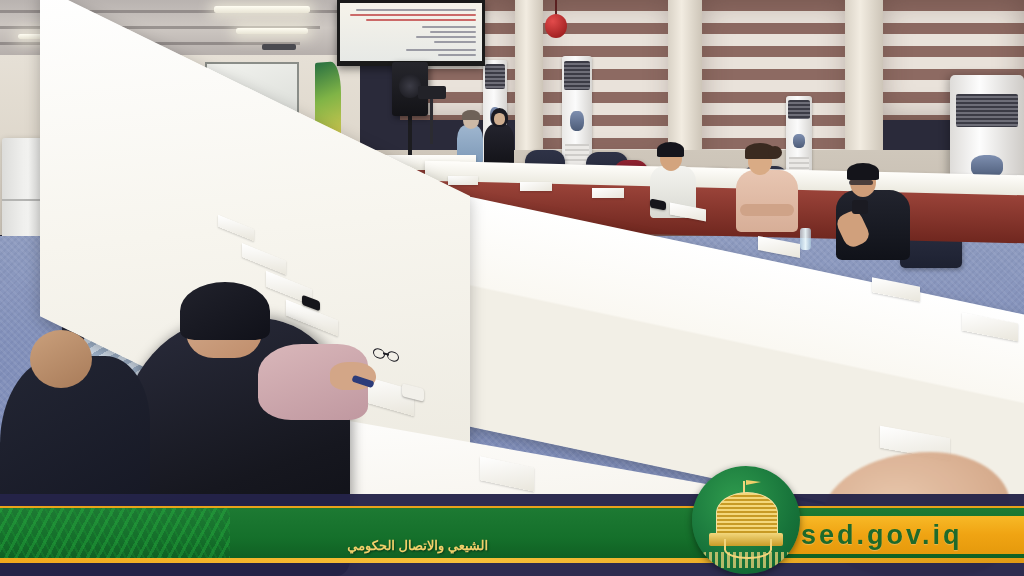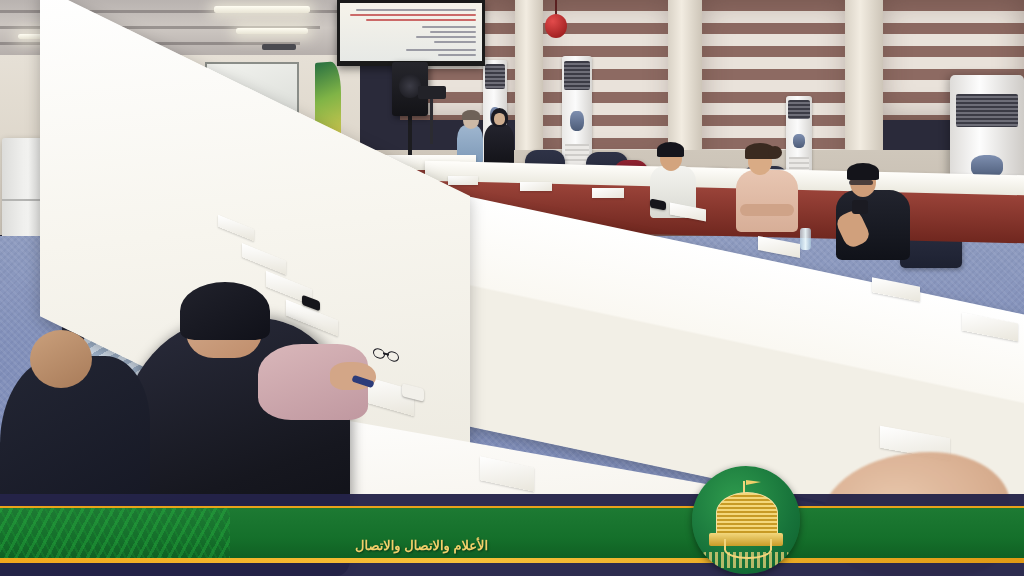--- a/index.html
+++ b/index.html
@@ -491,22 +491,25 @@
   </div>
 
   <div class="banner">
     <div class="banner-dark"></div>
     <div class="banner-gold-top"></div>
     <div class="banner-green"></div>
     <div class="banner-pattern"></div>
     <div class="banner-gold-bot"></div>
     <div class="banner-dark-bot"></div>
 
-    <div class="ban-sub">الأعلام والاتصال والاتصال</div>
-
+    <div class="ban-sub">الشيعي والاتصال الحكومي</div>
+
+    <div class="url-bar">
+      <span class="url-text">sed.gov.iq</span>
+    </div>
   </div>
 
   <div class="logo">
     <div class="logo-finial"></div>
     <div class="logo-flag"></div>
     <div class="logo-dome"></div>
     <div class="logo-base"></div>
     <div class="logo-arch"></div>
     <div class="logo-txt"></div>
   </div>

